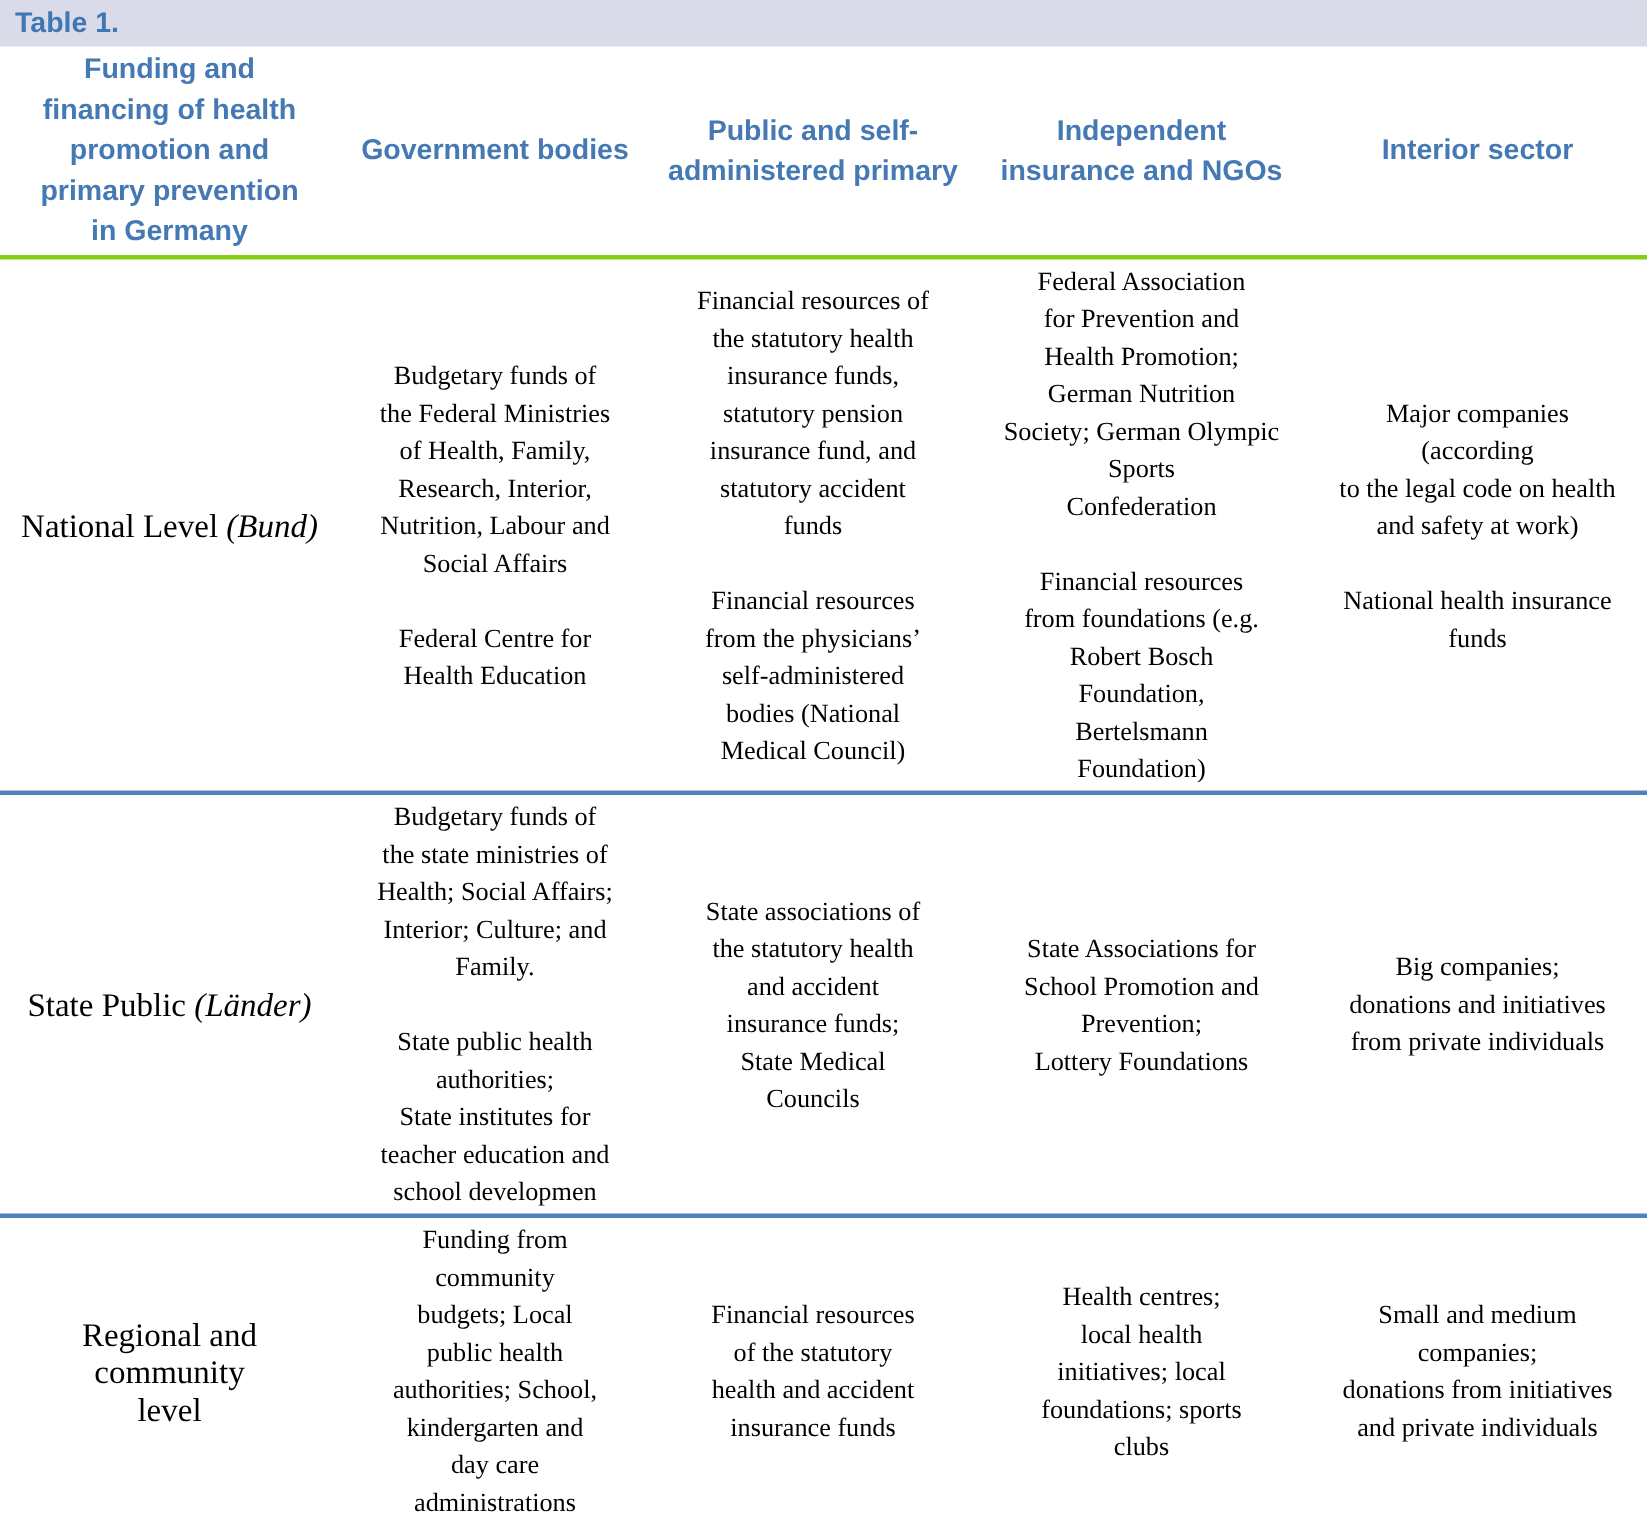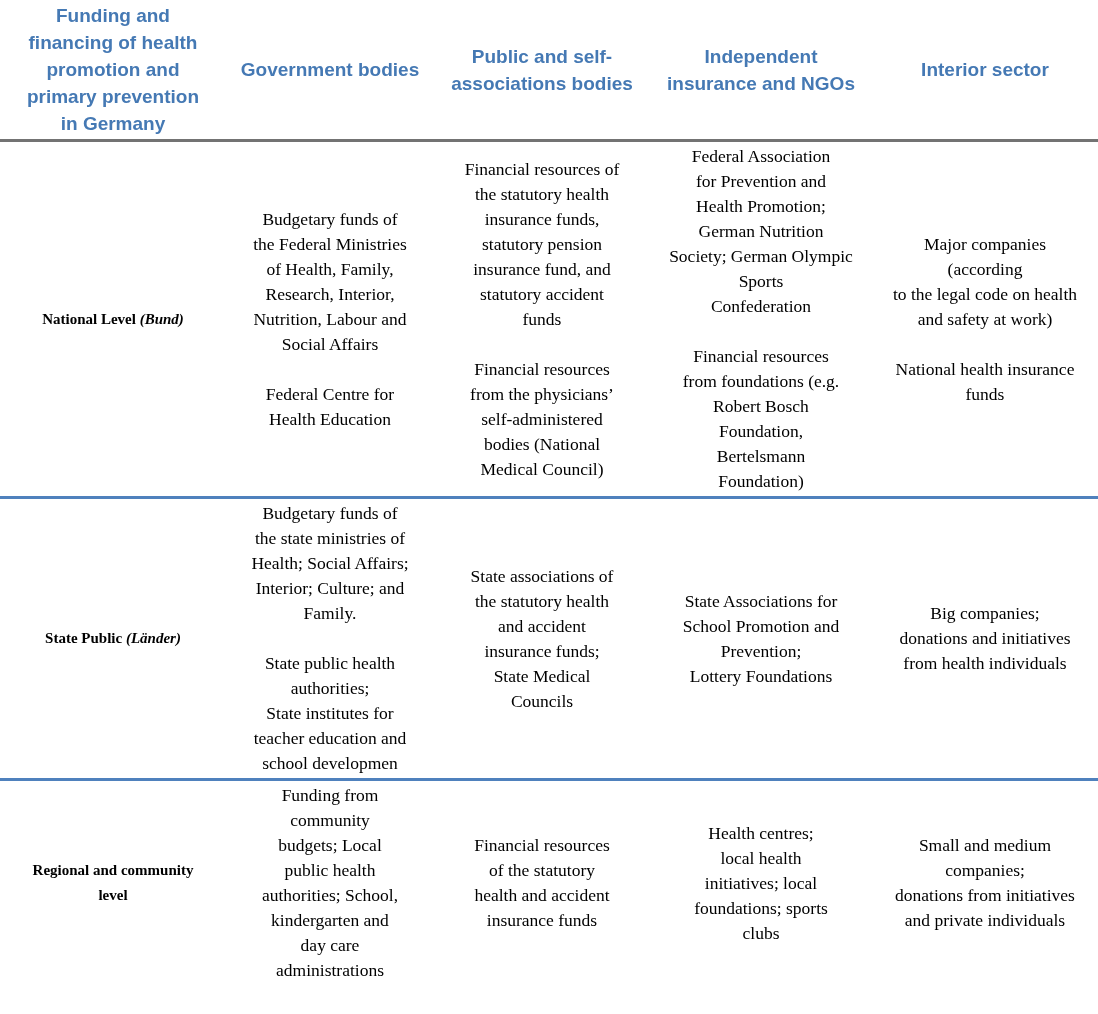--- a/index.html
+++ b/index.html
@@ -41,62 +41,65 @@
     box-sizing: border-box;
   }
   tr.header-row th {
     font-family: "Liberation Sans", sans-serif;
     font-weight: bold;
     font-size: 19px;
     line-height: 27px;
     color: #4579b4;
     height: 136px;
   }
-  tr.header-row { border-bottom: 3px solid #737373; border-radius: 22px; }
+  tr.header-row { border-bottom: 3px solid #84cc16; border-radius: 22px; }
   tr.body-row { border-bottom: 3px solid #4f81bd; }
   tr.body-row.last { border-bottom: none; }
   td.cell {
     font-size: 17.5px;
     line-height: 25px;
   }
   td.row-label {
-    font-weight: bold;
-    font-size: 15px;
+    font-weight: normal;
+    font-size: 22px;
     line-height: 25px;
   }
   td.row-label .it { font-style: italic; }
   tr.r1 td { height: 352px; }
   tr.r2 td { height: 277px; }
   tr.r3 td { height: 193px; }
 </style>
 </head>
 <body>
 
 <div class="page">
 
+  <div class="caption-bar">
+    <span class="caption-text">Table 1.</span>
+  </div>
 
   <table class="main">
     <colgroup>
       <col class="c1">
         <col class="c2">
         <col class="c3">
         <col class="c4">
         <col class="c5">
     </colgroup>
 
     <tbody>
         <tr class="header-row">
       <th>Funding and
 financing of health
 promotion and
 primary prevention
 in Germany</th>
       <th>Government bodies</th>
       <th>Public and self-
-associations bodies</th>
+administered primary</th>
       <th>Independent
 insurance and NGOs</th>
       <th>Interior sector</th>
     </tr>
 
     <tr class="body-row r1">
       <td class="row-label"><span>National Level</span> <span class="it">(Bund)</span></td>
       <td class="cell">Budgetary funds of
 the Federal Ministries
 of Health, Family,
@@ -160,21 +163,21 @@
 and accident
 insurance funds;
 State Medical
 Councils</td>
       <td class="cell">State Associations for
 School Promotion and
 Prevention;
 Lottery Foundations</td>
       <td class="cell">Big companies;
 donations and initiatives
-from health individuals</td>
+from private individuals</td>
     </tr>
 
     <tr class="body-row r3 last">
       <td class="row-label"><span>Regional and community
 level</span><span class="it"></span></td>
       <td class="cell">Funding from
 community
 budgets; Local
 public health
 authorities; School,

